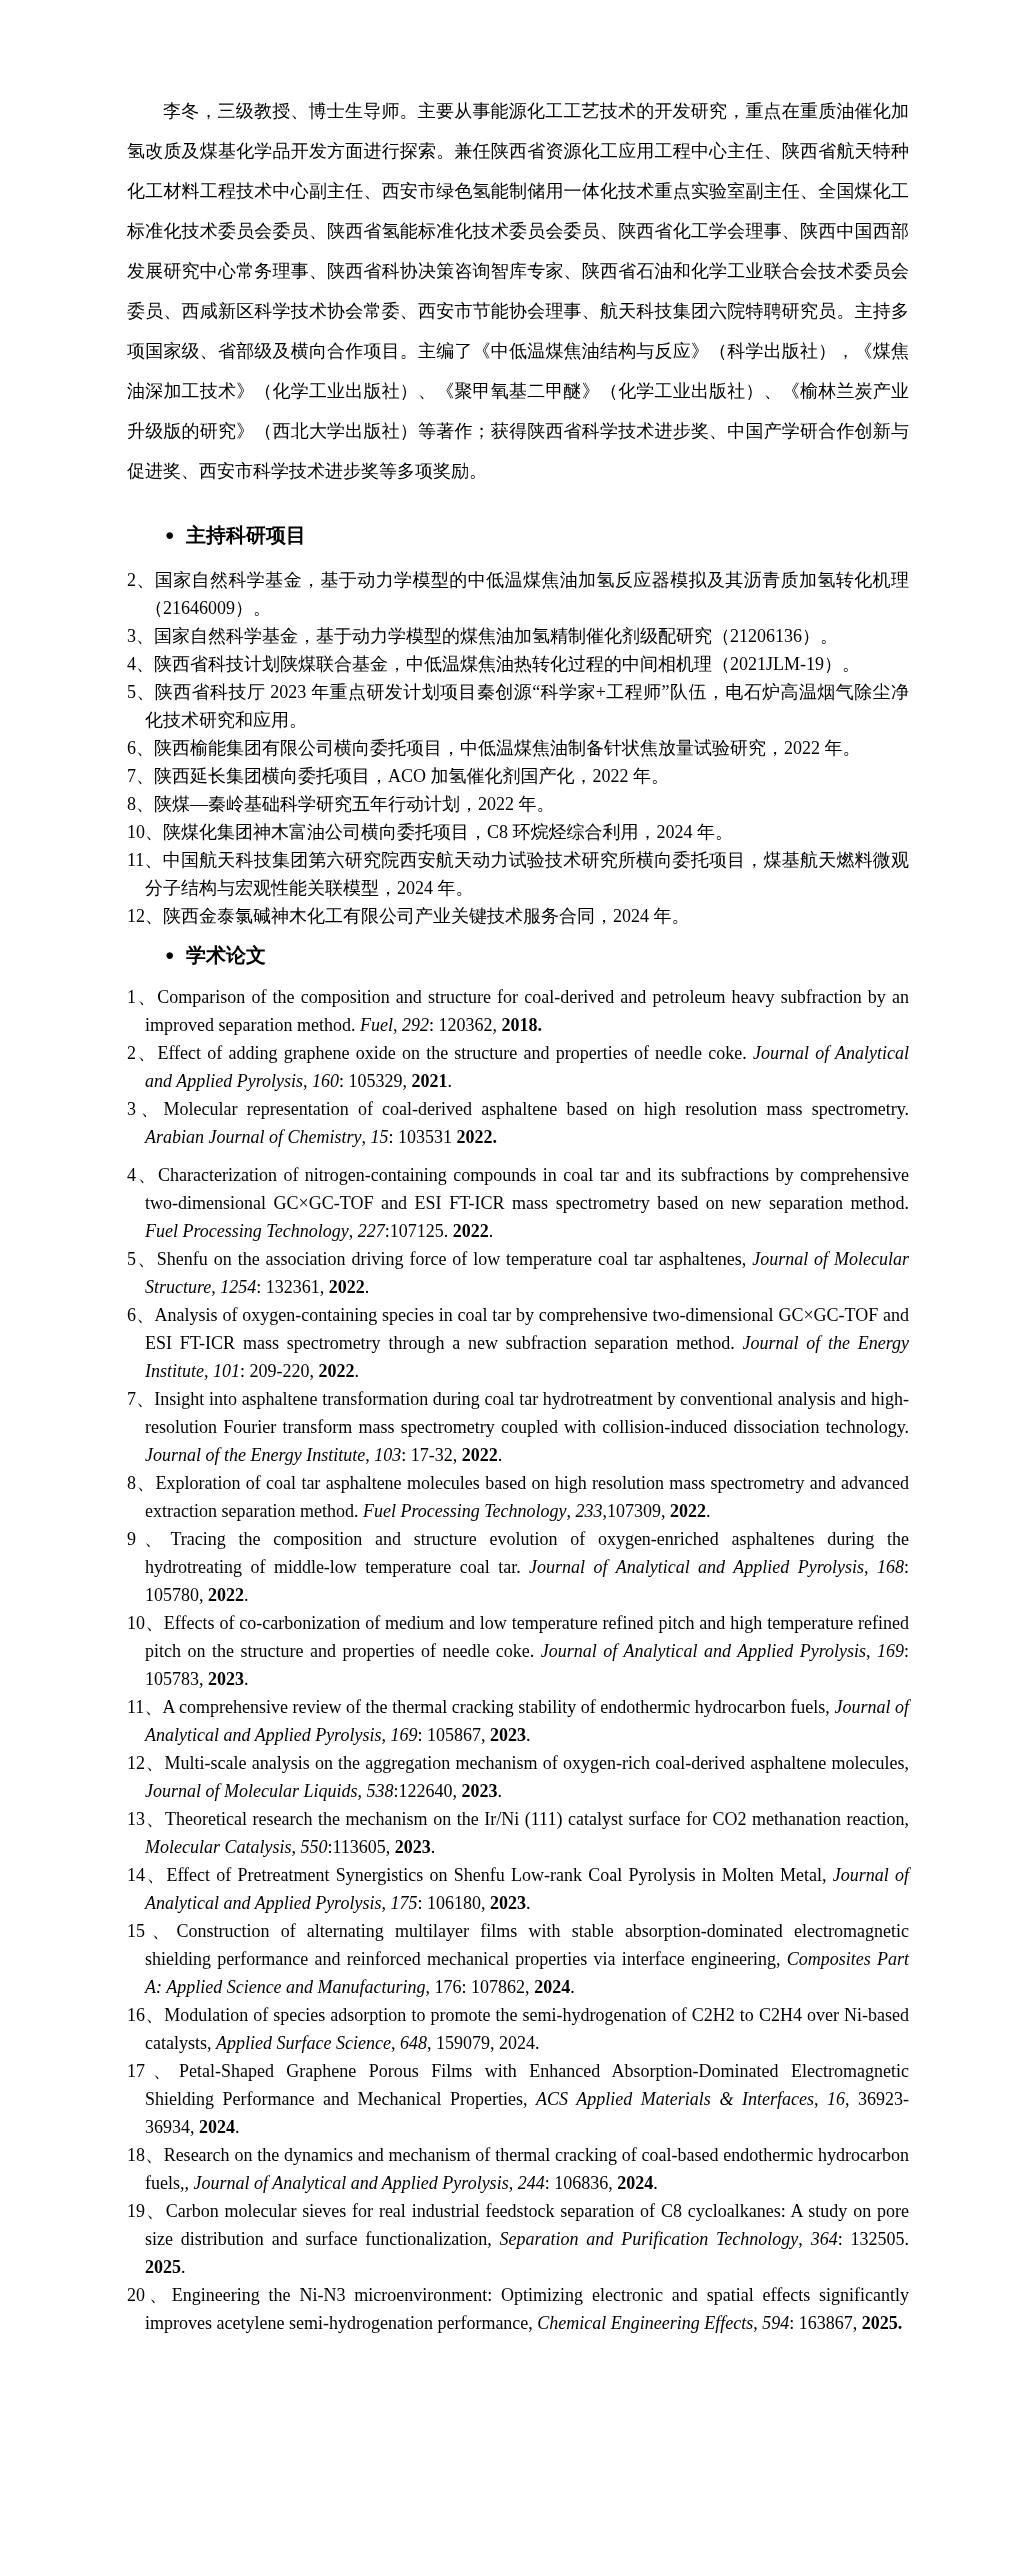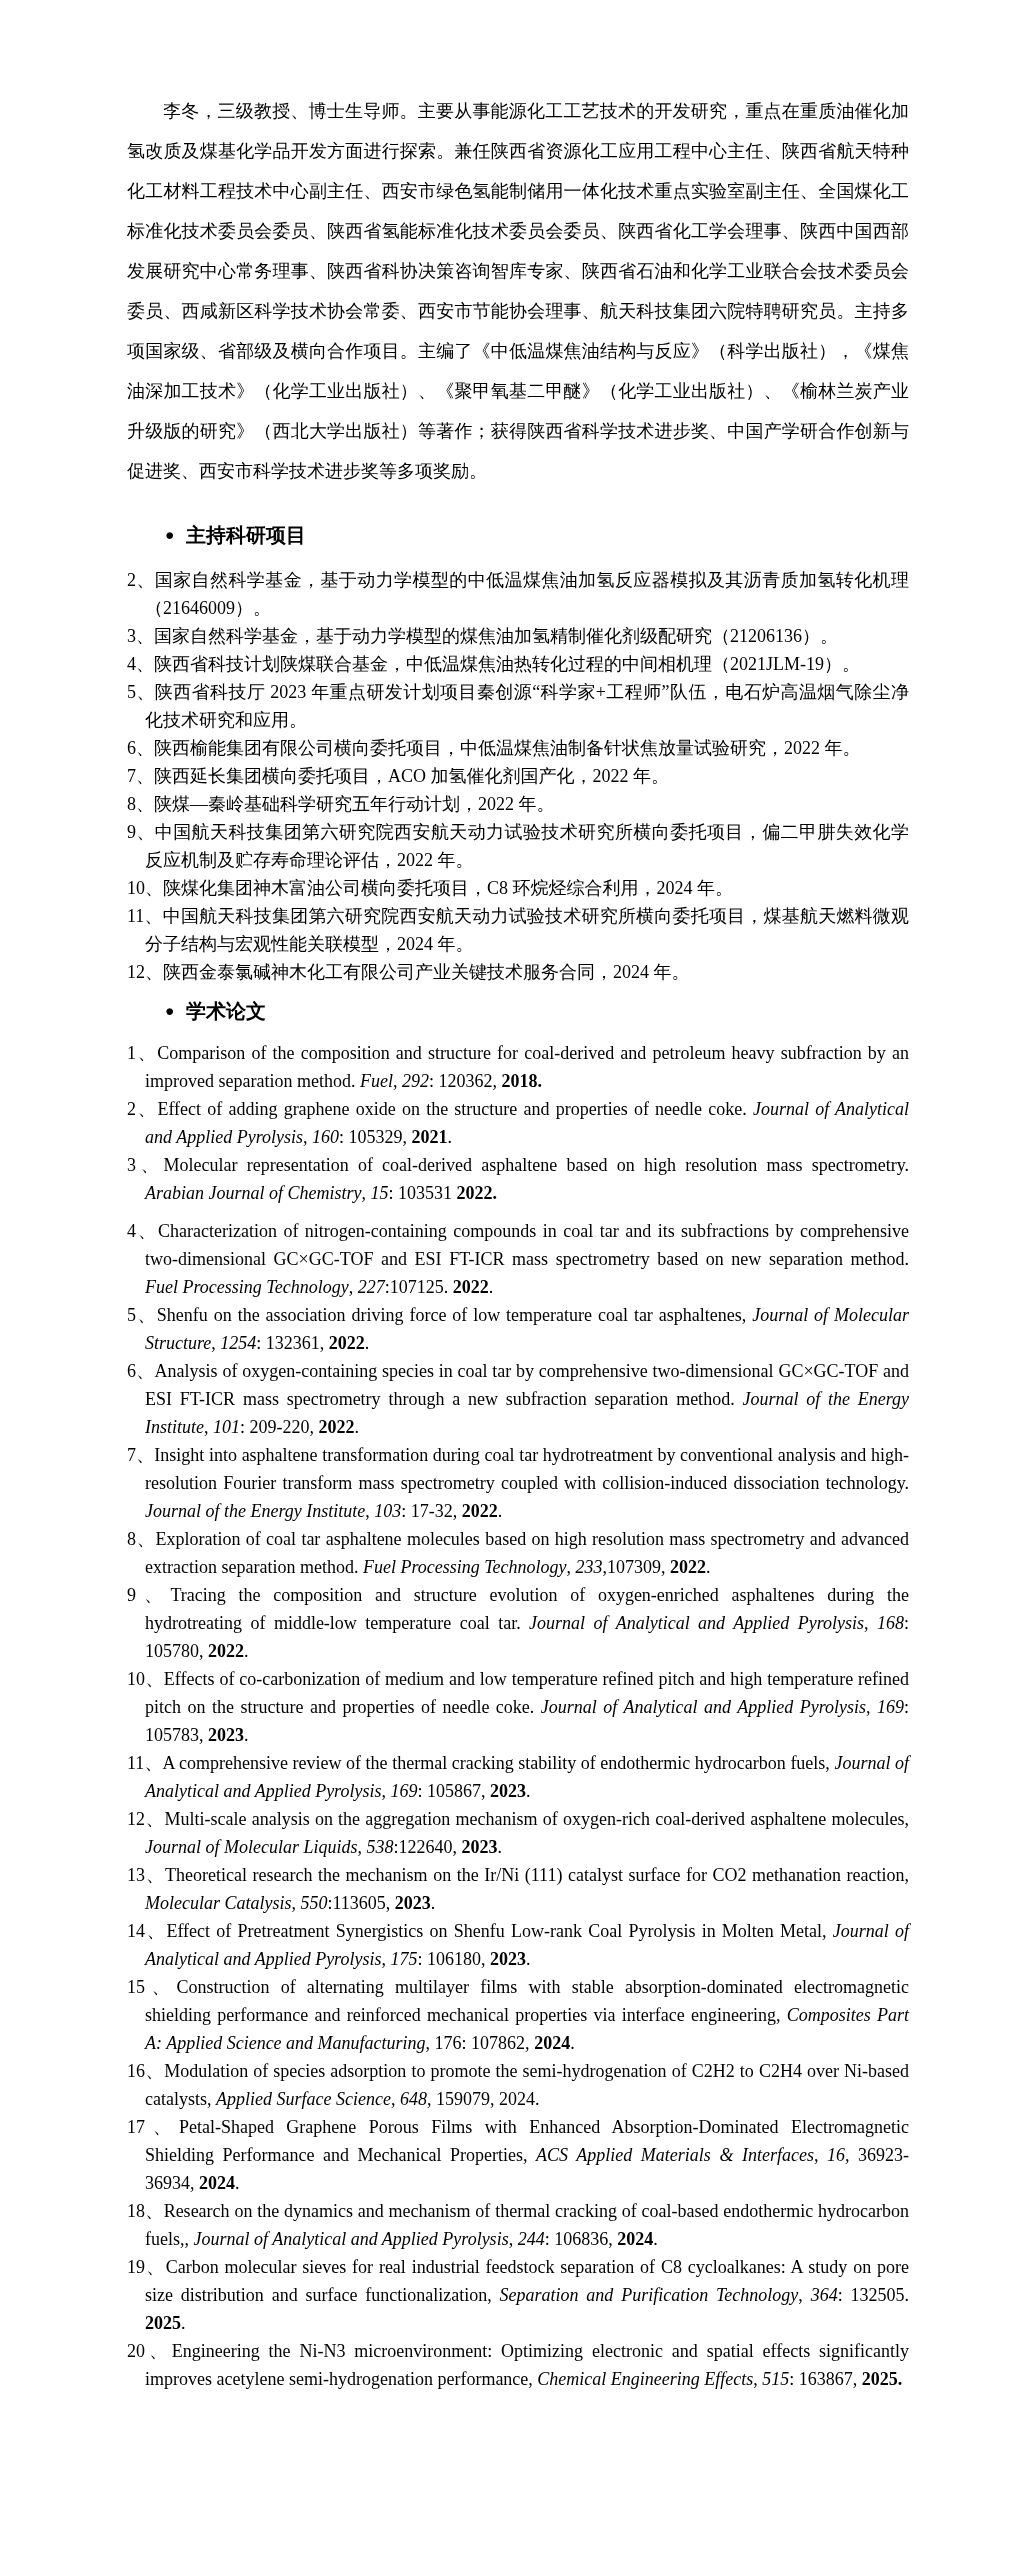--- a/index.html
+++ b/index.html
@@ -80,21 +80,20 @@
     </div>
 
     <div class="items-list cjk">
         <div class="list-item"><span>2、</span><span>国家自然科学基金，基于动力学模型的中低温煤焦油加氢反应器模拟及其沥青质加氢转化机理（21646009）。</span></div>
         <div class="list-item"><span>3、</span><span>国家自然科学基金，基于动力学模型的煤焦油加氢精制催化剂级配研究（21206136）。</span></div>
         <div class="list-item"><span>4、</span><span>陕西省科技计划陕煤联合基金，中低温煤焦油热转化过程的中间相机理（2021JLM-19）。</span></div>
         <div class="list-item"><span>5、</span><span>陕西省科技厅 2023 年重点研发计划项目秦创源“科学家+工程师”队伍，电石炉高温烟气除尘净化技术研究和应用。</span></div>
         <div class="list-item"><span>6、</span><span>陕西榆能集团有限公司横向委托项目，中低温煤焦油制备针状焦放量试验研究，2022 年。</span></div>
         <div class="list-item"><span>7、</span><span>陕西延长集团横向委托项目，ACO 加氢催化剂国产化，2022 年。</span></div>
         <div class="list-item"><span>8、</span><span>陕煤—秦岭基础科学研究五年行动计划，2022 年。</span></div>
-        <div class="list-item"><span>9、</span><span>中国航天科技集团第六研究院西安航天动力试验技术研究所横向委托项目，偏二甲肼失效化学反应机制及贮存寿命理论评估，2022 年。</span></div>
         <div class="list-item"><span>10、</span><span>陕煤化集团神木富油公司横向委托项目，C8 环烷烃综合利用，2024 年。</span></div>
         <div class="list-item"><span>11、</span><span>中国航天科技集团第六研究院西安航天动力试验技术研究所横向委托项目，煤基航天燃料微观分子结构与宏观性能关联模型，2024 年。</span></div>
         <div class="list-item"><span>12、</span><span>陕西金泰氯碱神木化工有限公司产业关键技术服务合同，2024 年。</span></div>
       </div>
 
     <div class="section-heading second">
       <span class="bullet">●</span>
       <span class="title">学术论文</span>
     </div>
 
@@ -111,18 +110,18 @@
         <div class="list-item"><span>10、</span><span>Effects of co-carbonization of medium and low temperature refined pitch and high temperature refined pitch on the structure and properties of needle coke. </span><span class="s-i">Journal of Analytical and Applied Pyrolysis</span><span>, </span><span class="s-i">169</span><span>: 105783, </span><span class="s-b">2023</span><span>.</span></div>
         <div class="list-item"><span>11、</span><span>A comprehensive review of the thermal cracking stability of endothermic hydrocarbon fuels, </span><span class="s-i">Journal of Analytical and Applied Pyrolysis</span><span>, </span><span class="s-i">169</span><span>: 105867, </span><span class="s-b">2023</span><span>.</span></div>
         <div class="list-item"><span>12、</span><span>Multi-scale analysis on the aggregation mechanism of oxygen-rich coal-derived asphaltene molecules, </span><span class="s-i">Journal of Molecular Liquids</span><span>, </span><span class="s-i">538</span><span>:122640, </span><span class="s-b">2023</span><span>.</span></div>
         <div class="list-item"><span>13、</span><span>Theoretical research the mechanism on the Ir/Ni (111) catalyst surface for CO2 methanation reaction, </span><span class="s-i">Molecular Catalysis</span><span>, </span><span class="s-i">550</span><span>:113605, </span><span class="s-b">2023</span><span>.</span></div>
         <div class="list-item"><span>14、</span><span>Effect of Pretreatment Synergistics on Shenfu Low-rank Coal Pyrolysis in Molten Metal, </span><span class="s-i">Journal of Analytical and Applied Pyrolysis</span><span>, </span><span class="s-i">175</span><span>: 106180, </span><span class="s-b">2023</span><span>.</span></div>
         <div class="list-item"><span>15、</span><span>Construction of alternating multilayer films with stable absorption-dominated electromagnetic shielding performance and reinforced mechanical properties via interface engineering, </span><span class="s-i">Composites Part A: Applied Science and Manufacturing</span><span>, 176: 107862, </span><span class="s-b">2024</span><span>.</span></div>
         <div class="list-item"><span>16、</span><span>Modulation of species adsorption to promote the semi-hydrogenation of C2H2 to C2H4 over Ni-based catalysts, </span><span class="s-i">Applied Surface Science</span><span>, </span><span class="s-i">648</span><span>, 159079, 2024.</span></div>
         <div class="list-item"><span>17、</span><span>Petal-Shaped Graphene Porous Films with Enhanced Absorption-Dominated Electromagnetic Shielding Performance and Mechanical Properties, </span><span class="s-i">ACS Applied Materials &amp; Interfaces</span><span>, </span><span class="s-i">16</span><span>, 36923-36934, </span><span class="s-b">2024</span><span>.</span></div>
         <div class="list-item"><span>18、</span><span>Research on the dynamics and mechanism of thermal cracking of coal-based endothermic hydrocarbon fuels,, </span><span class="s-i">Journal of Analytical and Applied Pyrolysis</span><span>, </span><span class="s-i">244</span><span>: 106836, </span><span class="s-b">2024</span><span>.</span></div>
         <div class="list-item"><span>19、</span><span>Carbon molecular sieves for real industrial feedstock separation of C8 cycloalkanes: A study on pore size distribution and surface functionalization, </span><span class="s-i">Separation and Purification Technology</span><span>, </span><span class="s-i">364</span><span>: 132505. </span><span class="s-b">2025</span><span>.</span></div>
-        <div class="list-item"><span>20、</span><span>Engineering the Ni-N3 microenvironment: Optimizing electronic and spatial effects significantly improves acetylene semi-hydrogenation performance, </span><span class="s-i">Chemical Engineering Effects</span><span>, </span><span class="s-i">515</span><span>: 163867, </span><span class="s-b">2025.</span></div>
+        <div class="list-item"><span>20、</span><span>Engineering the Ni-N3 microenvironment: Optimizing electronic and spatial effects significantly improves acetylene semi-hydrogenation performance, </span><span class="s-i">Chemical Engineering Effects</span><span>, </span><span class="s-i">594</span><span>: 163867, </span><span class="s-b">2025.</span></div>
       </div>
 
   </div>
 </div>
 
 
 </body></html>

